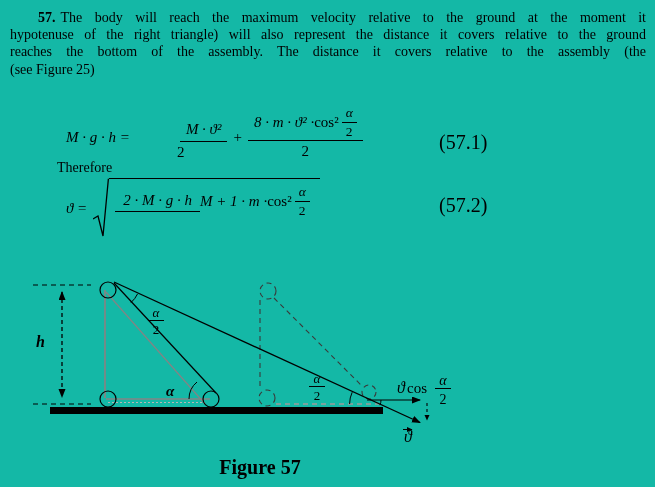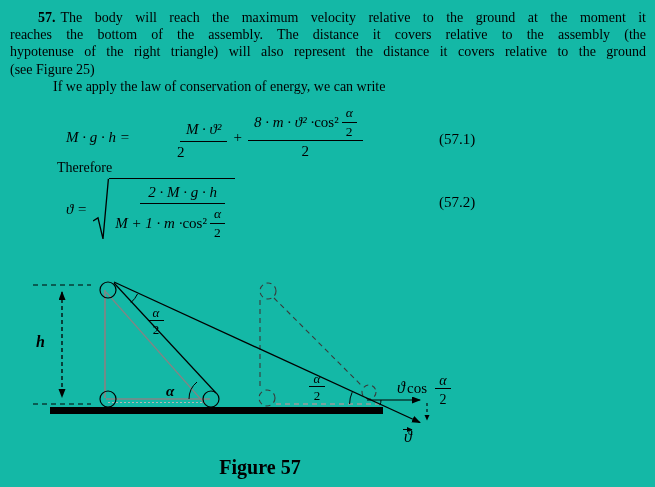--- a/index.html
+++ b/index.html
@@ -23,47 +23,46 @@
   .frac { display:inline-flex; flex-direction:column; align-items:center; margin:0 4px; }
   .frac .num { display:flex; align-items:center; justify-content:center;
                min-height:34px; padding:0 6px; border-bottom:1.2px solid #000; }
   .frac .num.low { align-items:flex-end; padding-bottom:3px;margin-left:46px; }
   .frac .den { display:flex; align-items:flex-start; padding-top:2px; min-height:26px; }
   .sfrac { display:inline-flex; flex-direction:column; align-items:center; margin-left:3px;
            font-size:13.5px; }
   .sfrac .snum { padding:0 4px 1px; border-bottom:1px solid #000; }
   .sfrac .sden { padding-top:1px; }
   .plus { margin:0 2px; }
-  .eqnum { position:absolute; font-size:15px; }
+  .eqnum { position:absolute; font-size:20px; }
   .therefore { position:absolute; left:57px; top:160px; font-size:14px; }
 
   .sqrt { display:inline-flex; align-items:stretch; margin-left:6px; }
   .sqrt svg { width:16px; }
   .radicand { border-top:1.4px solid #000; padding:3px 10px 0 6px; }
-  .ifrac { display:flex; flex-direction:column; align-items:flex-end; }
+  .ifrac { display:flex; flex-direction:row; align-items:center; }
   .ifrac .inum { display:flex; align-items:flex-end; min-height:19px;
                  padding:0 8px 2px; border-bottom:1.2px solid #000; }
   .ifrac .iden { display:flex; align-items:center; padding-top:2px; }
 
   
   .figsvg { position:absolute; left:0; top:258px; width:500px; height:200px; }
   .caption { position:absolute; left:40px; top:456px; width:440px;
              text-align:center; font-weight:bold; font-size:20px; }
 </style>
 </head>
 <body>
 
 <div class="page">
 
   <div class="para">
     <div class="jl indent1"><span class="pnum">57.</span><span>The body will reach the maximum velocity relative to the ground at the moment it</span></div>
+    <div class="jl">hypotenuse of the right triangle) will also represent the distance it covers relative to the ground</div>
     <div class="jl">reaches the bottom of the assembly. The distance it covers relative to the assembly (the</div>
-    <div class="jl">hypotenuse of the right triangle) will also represent the distance it covers relative to the ground</div>
     <div>(see Figure 25)</div>
-    <div class="intro">If we apply the law of conservation of energy, we can write</div>
   </div>
 
   <div class="eq" style="left:66px; top:104px;">
     <span class="it">M · g · h =</span>
     <span class="frac">
       <span class="num low it">M · ϑ²</span>
       <span class="den">2</span>
     </span>
     <span class="plus">+</span>
     <span class="frac">

